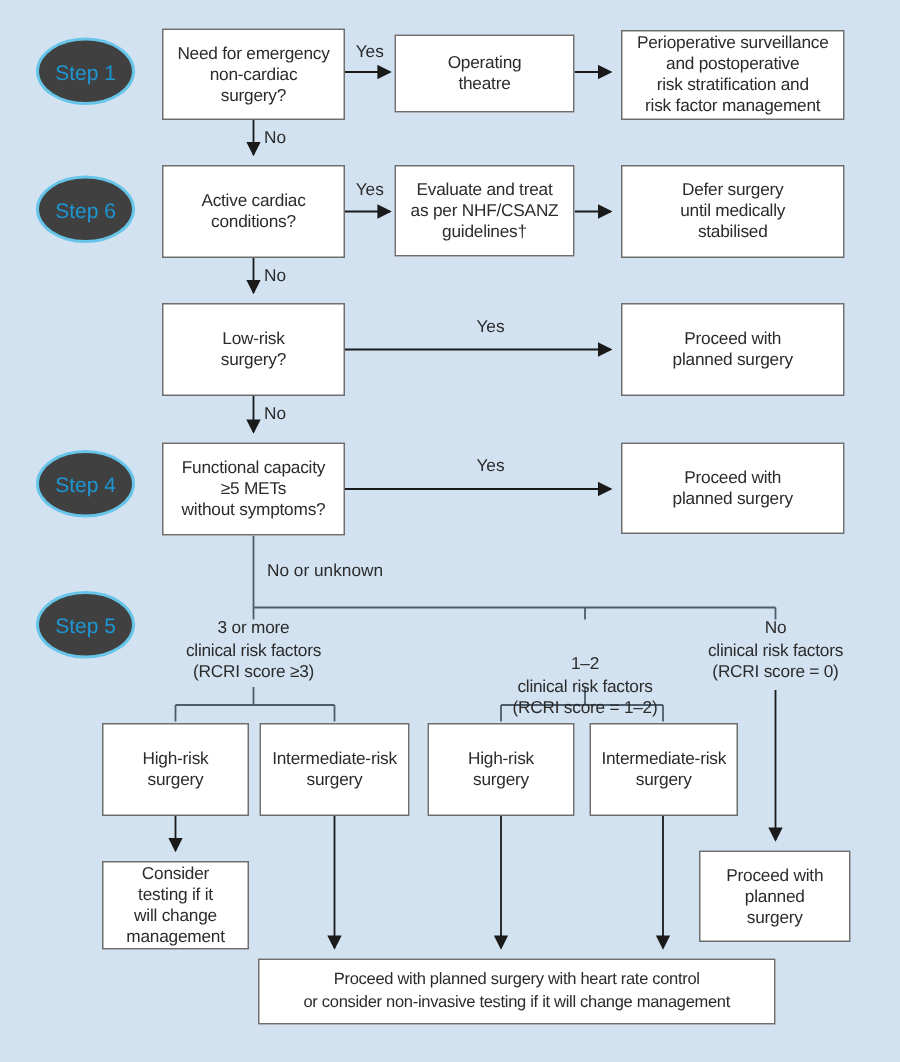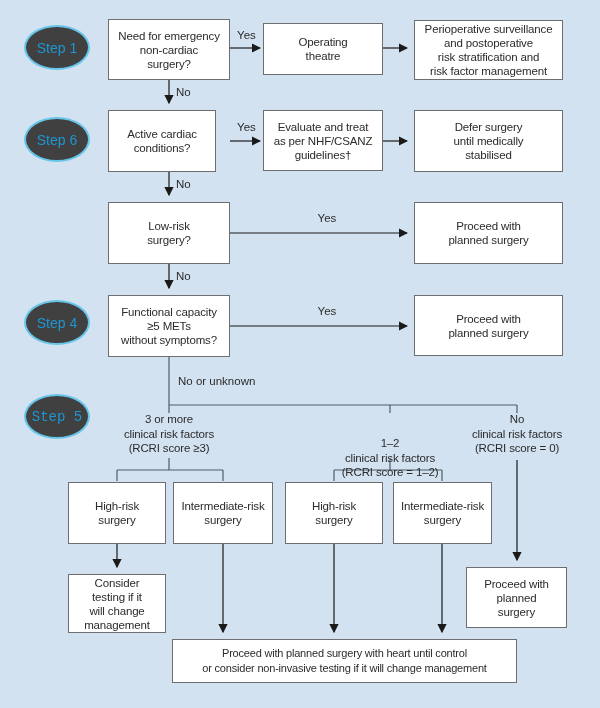--- a/index.html
+++ b/index.html
@@ -121,33 +121,33 @@
       <path class="branchline" d="M390,458 V470"></path>
       <path class="branchline" d="M334,470 H442"></path>
       <path class="branchline" d="M334,470 V481"></path>
       <path class="branchline" d="M442,470 V481"></path>
     </g>
   </svg>
 
   <div class="step" style="left:24px;top:25px;">Step 1</div>
   <div class="step" style="left:24px;top:117px;">Step 6</div>
   <div class="step" style="left:24px;top:300px;">Step 4</div>
-  <div class="step" style="left:24px;top:394px;font-family:Liberation Mono, monospace;">Step 5</div>
+  <div class="step" style="left:24px;top:394px;">Step 5</div>
 
   <div class="node" style="left:108px;top:19px;width:122px;height:61px;">Need for emergency
 non-cardiac
 surgery?</div>
   <div class="node" style="left:263px;top:23px;width:120px;height:52px;">Operating
 theatre</div>
   <div class="node" style="left:414px;top:20px;width:149px;height:60px;">Perioperative surveillance
 and postoperative
 risk stratification and
 risk factor management</div>
 
-  <div class="node" style="left:108px;top:110px;width:108px;height:62px;">Active cardiac
+  <div class="node" style="left:108px;top:110px;width:122px;height:62px;">Active cardiac
 conditions?</div>
   <div class="node" style="left:263px;top:110px;width:120px;height:61px;">Evaluate and treat
 as per NHF/CSANZ
 guidelines†</div>
   <div class="node" style="left:414px;top:110px;width:149px;height:62px;">Defer surgery
 until medically
 stabilised</div>
 
   <div class="node" style="left:108px;top:202px;width:122px;height:62px;">Low-risk
 surgery?</div>
@@ -179,21 +179,21 @@
   <div class="node" style="left:393px;top:482px;width:99px;height:62px;">Intermediate-risk
 surgery</div>
 
   <div class="node" style="left:68px;top:574px;width:98px;height:59px;">Consider
 testing if it
 will change
 management</div>
   <div class="node" style="left:466px;top:567px;width:101px;height:61px;">Proceed with
 planned
 surgery</div>
-  <div class="node small-font" style="left:172px;top:639px;width:345px;height:44px;">Proceed with planned surgery with heart until control
+  <div class="node small-font" style="left:172px;top:639px;width:345px;height:44px;">Proceed with planned surgery with heart rate control
 or consider non-invasive testing if it will change management</div>
 
   <div class="edge-label centered" style="left:230px;top:29px;width:33px;">Yes</div>
   <div class="edge-label centered" style="left:230px;top:121px;width:33px;">Yes</div>
   <div class="edge-label centered" style="left:297px;top:212px;width:60px;">Yes</div>
   <div class="edge-label centered" style="left:297px;top:305px;width:60px;">Yes</div>
   <div class="edge-label" style="left:176px;top:86px;">No</div>
   <div class="edge-label" style="left:176px;top:178px;">No</div>
   <div class="edge-label" style="left:176px;top:270px;">No</div>
   <div class="edge-label" style="left:178px;top:375px;">No or unknown</div>

